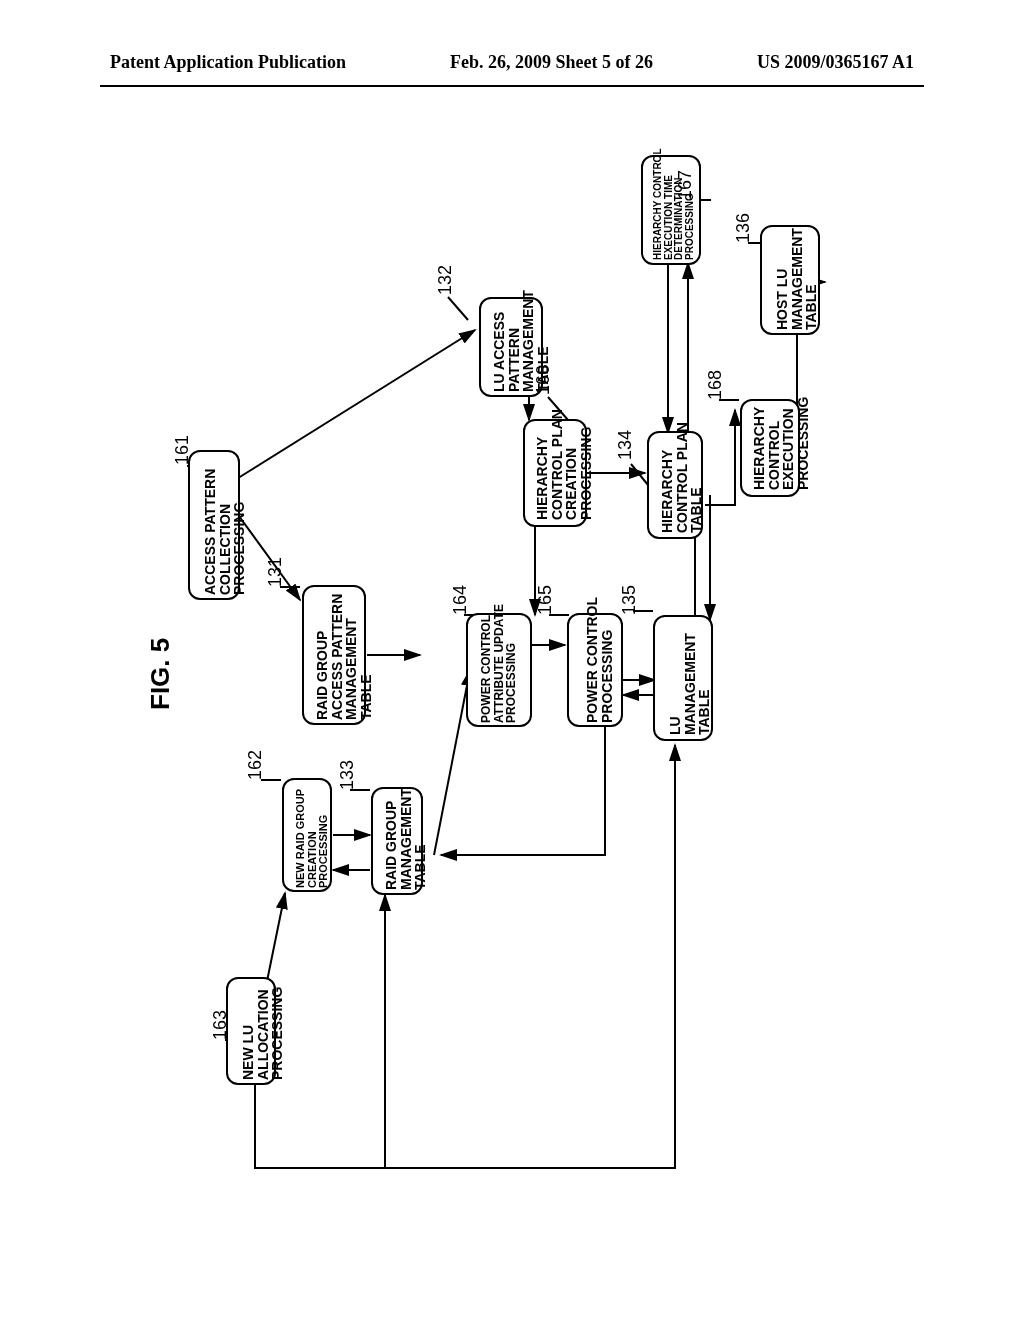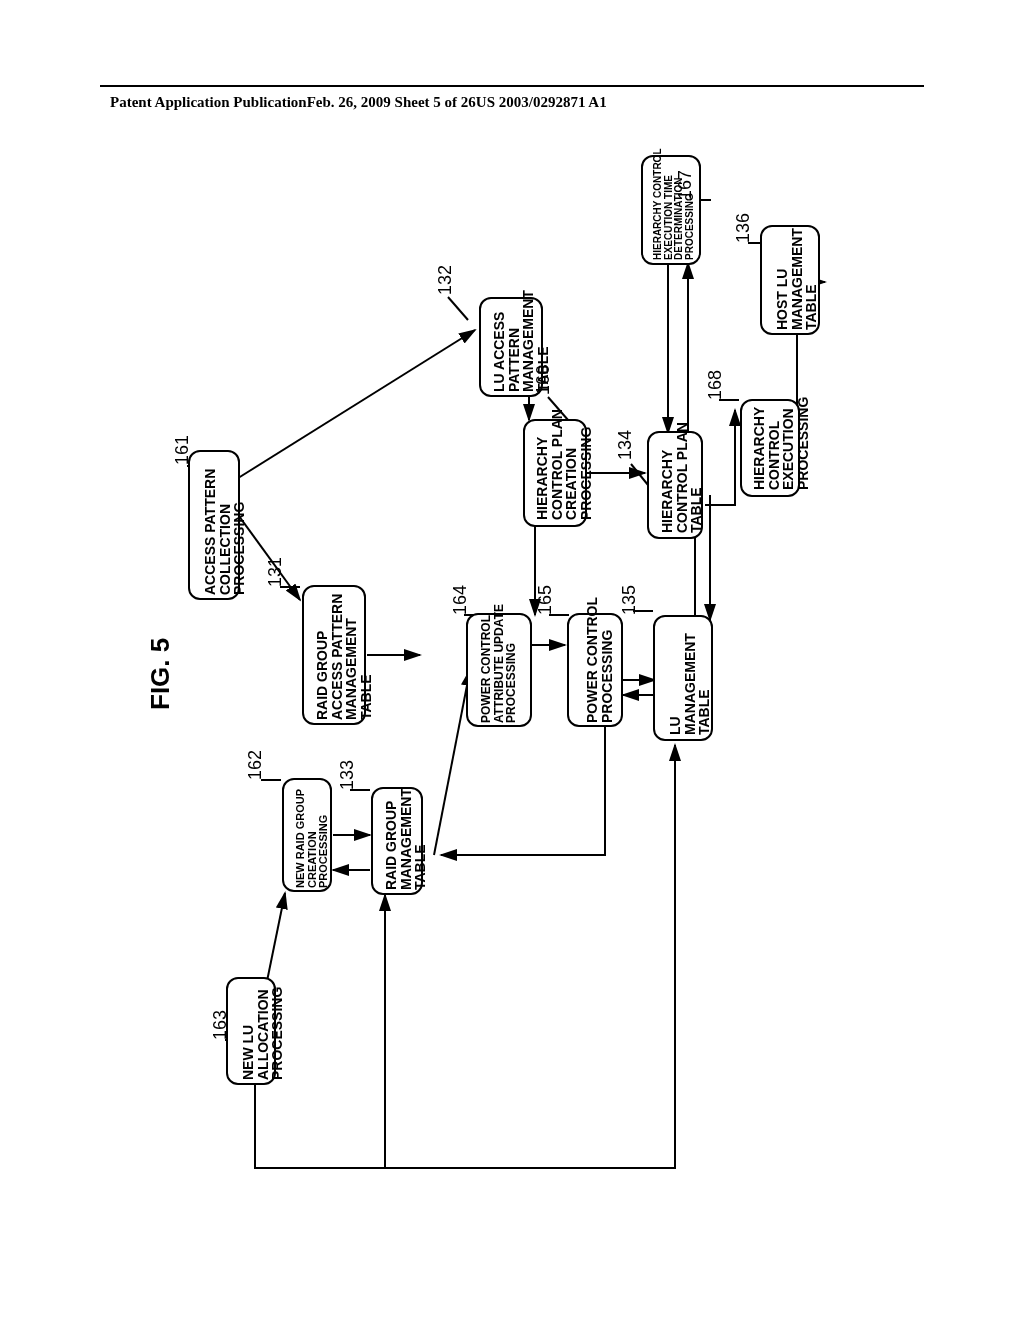--- a/index.html
+++ b/index.html
@@ -14,24 +14,23 @@
     font-family: "Times New Roman", serif;
     position: relative;
   }
   .header {
     position: absolute;
     top: 52px;
     left: 0;
     width: 100%;
     padding: 0 110px;
     display: flex;
-    justify-content: flex-start;
-    font-size: 15px;
+    justify-content: space-between;
+    font-size: 18px;
     font-weight: bold;
-    margin-top: 42px;
   }
   .divider {
     position: absolute;
     top: 85px;
     left: 100px;
     width: 824px;
     height: 2px;
     background: #000;
   }
   .diagram-area {
@@ -83,21 +82,21 @@
     height: 1060px;
     pointer-events: none;
   }
 </style>
 </head>
 <body>
 
 <div class="header">
   <span>Patent Application Publication</span>
   <span>Feb. 26, 2009  Sheet 5 of 26</span>
-  <span>US 2003/0292871 A1</span>
+  <span>US 2009/0365167 A1</span>
 </div>
 <div class="divider"></div>
 
 <div class="diagram-area">
 
   <div class="fig-label">FIG. 5</div>
 
   <svg class="arrows">
     <defs>
       <marker id="ah" markerWidth="10" markerHeight="10" refX="8" refY="3" orient="auto">

